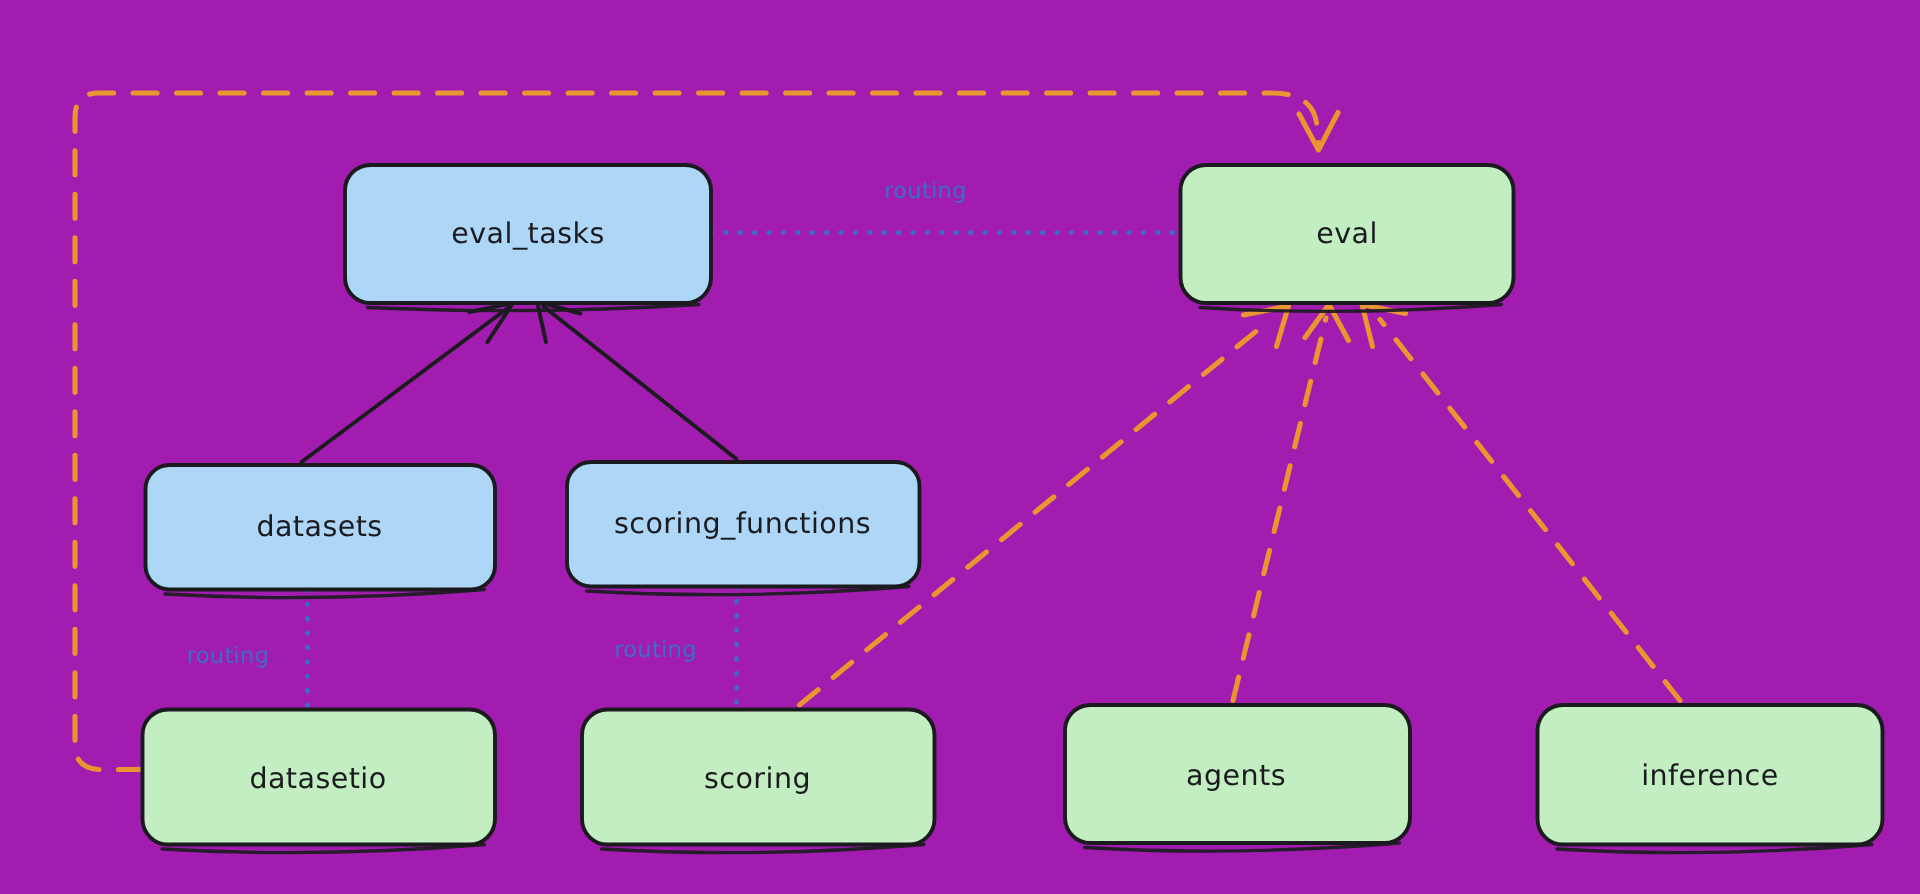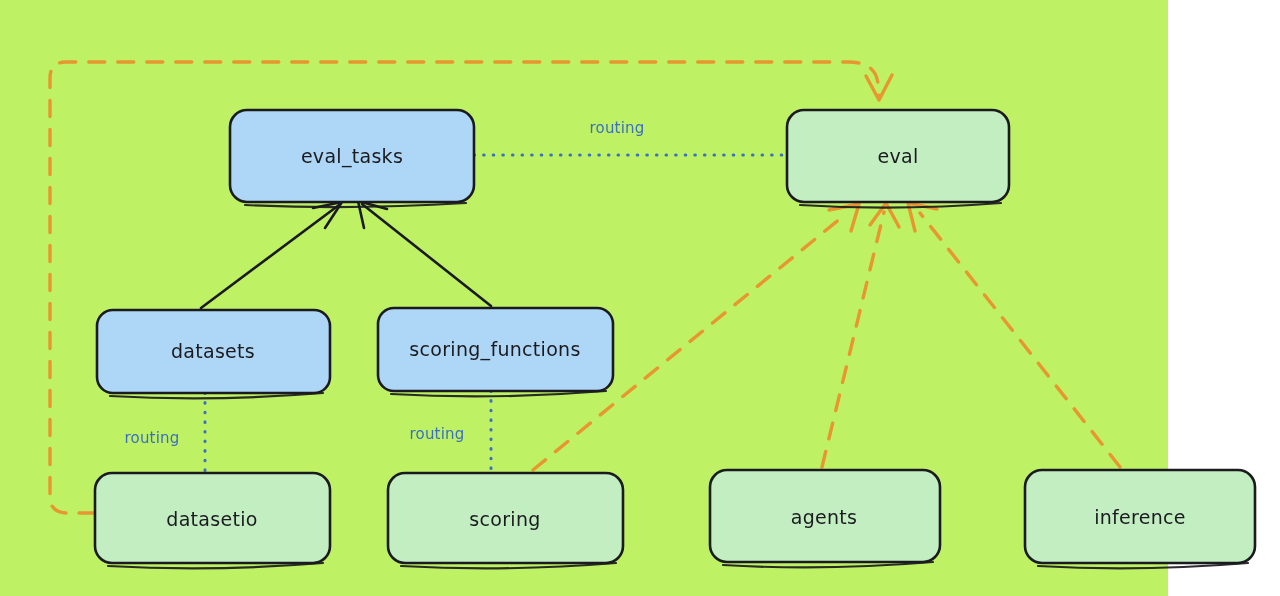--- a/index.html
+++ b/index.html
@@ -8,23 +8,23 @@
     background: #ffffff;
   }
   body {
     width: 1280px;
     height: 596px;
     overflow: hidden;
     font-family: "DejaVu Sans", sans-serif;
   }
   #diagram-root {
     position: relative;
-    width: 1168px;
+    width: 1280px;
     height: 596px;
-    background: #bef264;
+    background: #a21caf;
   }
   svg#diagram-svg {
     display: block;
     width: 1280px;
     height: 596px;
   }
   .node-label {
     font-family: "DejaVu Sans", sans-serif;
     font-size: 19px;
     fill: #1b1b1f;

